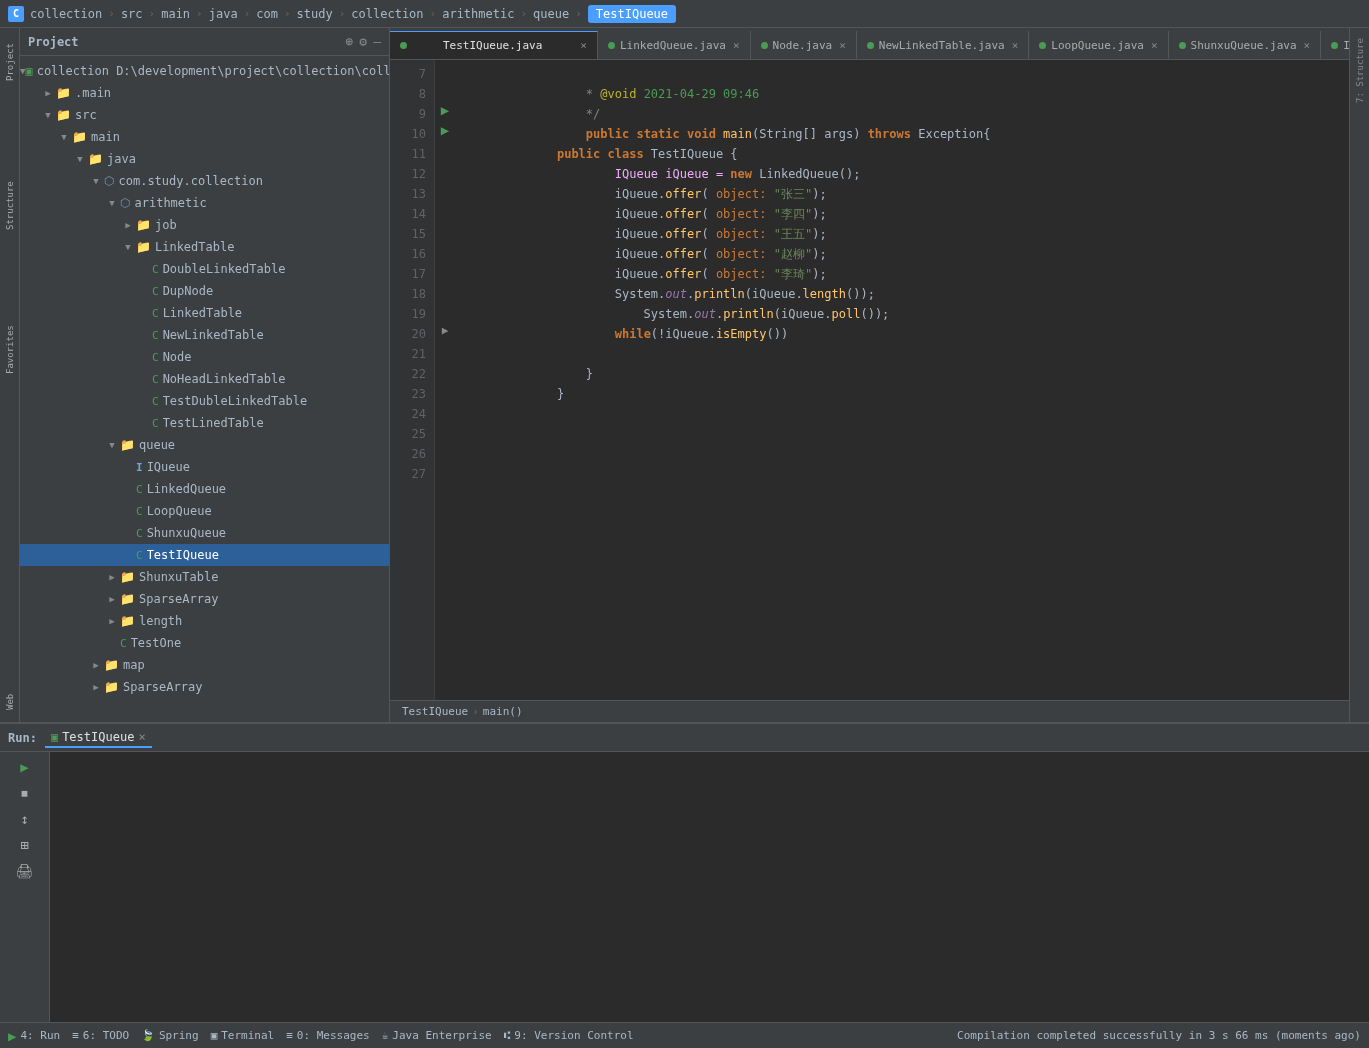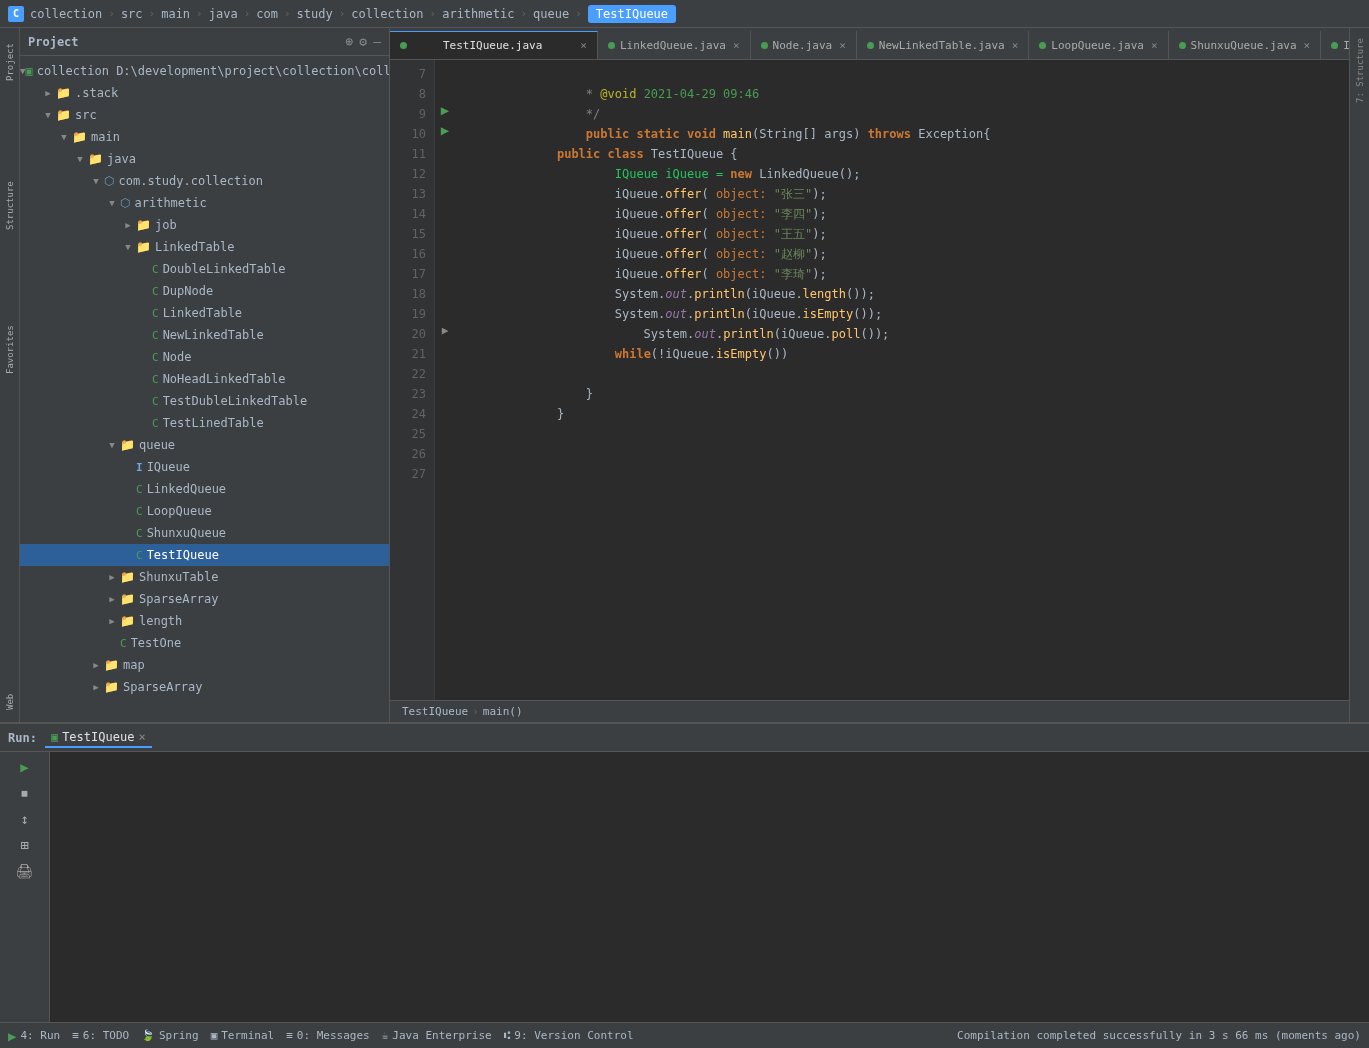--- a/index.html
+++ b/index.html
@@ -443,21 +443,21 @@
         <span class="tree-indent" style="width:4px"></span>
         <span class="tree-arrow">▼</span>
         <span style="color:#499c54;margin-right:4px;">▣</span>
         <span>collection D:\development\project\collection\collection</span>
       </div>
 
       <div class="tree-item">
         <span class="tree-indent" style="width:20px"></span>
         <span class="tree-arrow">▶</span>
         <span style="color:#e8c46a;margin-right:4px;">📁</span>
-        <span>.stack</span>
+        <span>.main</span>
       </div>
 
       <div class="tree-item">
         <span class="tree-indent" style="width:20px"></span>
         <span class="tree-arrow">▼</span>
         <span style="color:#e8c46a;margin-right:4px;">📁</span>
         <span>src</span>
       </div>
 
       <div class="tree-item">
@@ -748,21 +748,21 @@
 
           <div class="code-line">
             <span style="color:#a9b7c6;">     </span><span class="kw">public static void </span><span class="fn">main</span><span class="bracket">(</span><span style="color:#a9b7c6;">String[] args</span><span class="bracket">)</span><span class="kw"> throws </span><span style="color:#a9b7c6;">Exception</span><span class="bracket">{</span>
           </div>
 
           <div class="code-line">
             <span class="kw"> public class </span><span style="color:#a9b7c6;">TestIQueue </span><span class="bracket">{</span>
           </div>
 
           <div class="code-line">
-            <span style="color:#a9b7c6;">         </span><span style="color:#22c55e;">IQueue iQueue = </span><span class="kw">new </span><span style="color:#a9b7c6;">LinkedQueue</span><span class="bracket">()</span><span style="color:#a9b7c6;">;</span>
+            <span style="color:#a9b7c6;">         </span><span style="color:#f0abfc;">IQueue iQueue = </span><span class="kw">new </span><span style="color:#a9b7c6;">LinkedQueue</span><span class="bracket">()</span><span style="color:#a9b7c6;">;</span>
           </div>
 
           <div class="code-line">
             <span style="color:#a9b7c6;">         iQueue.</span><span class="fn">offer</span><span class="bracket">(</span><span style="color:#a9b7c6;"> </span><span class="obj">object:</span><span class="str"> "张三"</span><span class="bracket">)</span><span style="color:#a9b7c6;">;</span>
           </div>
 
           <div class="code-line">
             <span style="color:#a9b7c6;">         iQueue.</span><span class="fn">offer</span><span class="bracket">(</span><span style="color:#a9b7c6;"> </span><span class="obj">object:</span><span class="str"> "李四"</span><span class="bracket">)</span><span style="color:#a9b7c6;">;</span>
           </div>
 
@@ -775,23 +775,20 @@
           </div>
 
           <div class="code-line">
             <span style="color:#a9b7c6;">         iQueue.</span><span class="fn">offer</span><span class="bracket">(</span><span style="color:#a9b7c6;"> </span><span class="obj">object:</span><span class="str"> "李琦"</span><span class="bracket">)</span><span style="color:#a9b7c6;">;</span>
           </div>
 
           <div class="code-line">
             <span style="color:#a9b7c6;">         System.</span><span class="out-field">out</span><span style="color:#a9b7c6;">.</span><span class="fn">println</span><span class="bracket">(</span><span style="color:#a9b7c6;">iQueue.</span><span class="fn">length</span><span class="bracket">()</span><span class="bracket">)</span><span style="color:#a9b7c6;">;</span>
           </div>
 
-          <div class="code-line">
-            <span style="color:#a9b7c6;">         System.</span><span class="out-field">out</span><span style="color:#a9b7c6;">.</span><span class="fn">println</span><span class="bracket">(</span><span style="color:#a9b7c6;">iQueue.</span><span class="fn">isEmpty</span><span class="bracket">()</span><span class="bracket">)</span><span style="color:#a9b7c6;">;</span>
-          </div>
 
           <div class="code-line">
             <span style="color:#a9b7c6;">             System.</span><span class="out-field">out</span><span style="color:#a9b7c6;">.</span><span class="fn">println</span><span class="bracket">(</span><span style="color:#a9b7c6;">iQueue.</span><span class="fn">poll</span><span class="bracket">()</span><span class="bracket">)</span><span style="color:#a9b7c6;">;</span>
           </div>
 
           <div class="code-line">
             <span style="color:#a9b7c6;">         </span><span class="kw">while</span><span class="bracket">(</span><span style="color:#a9b7c6;">!iQueue.</span><span class="fn">isEmpty</span><span class="bracket">()</span><span class="bracket">)</span>
           </div>
 
           <div class="code-line">&nbsp;</div>

